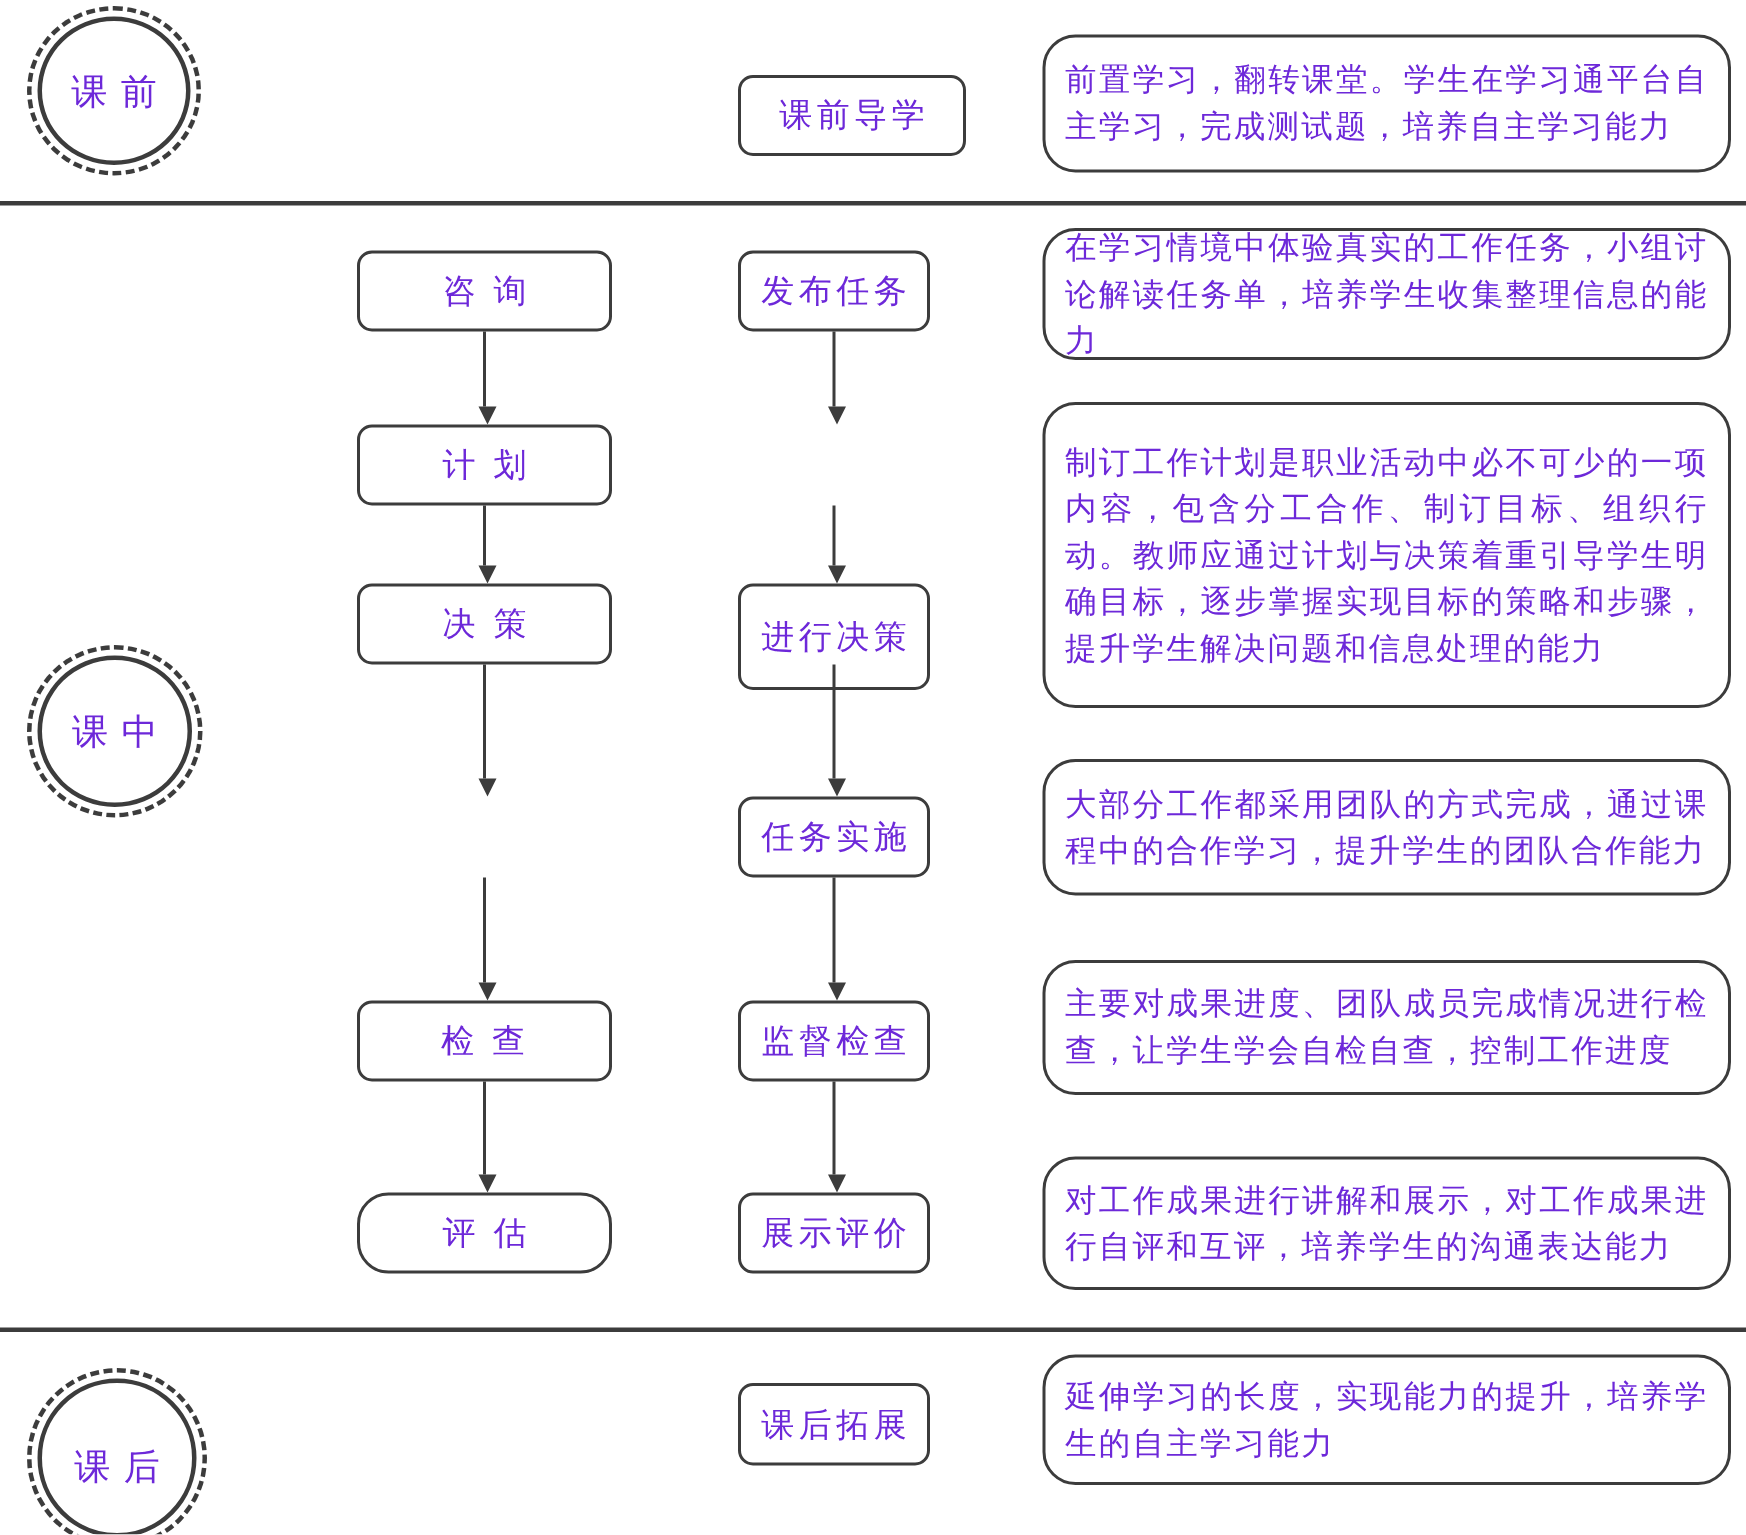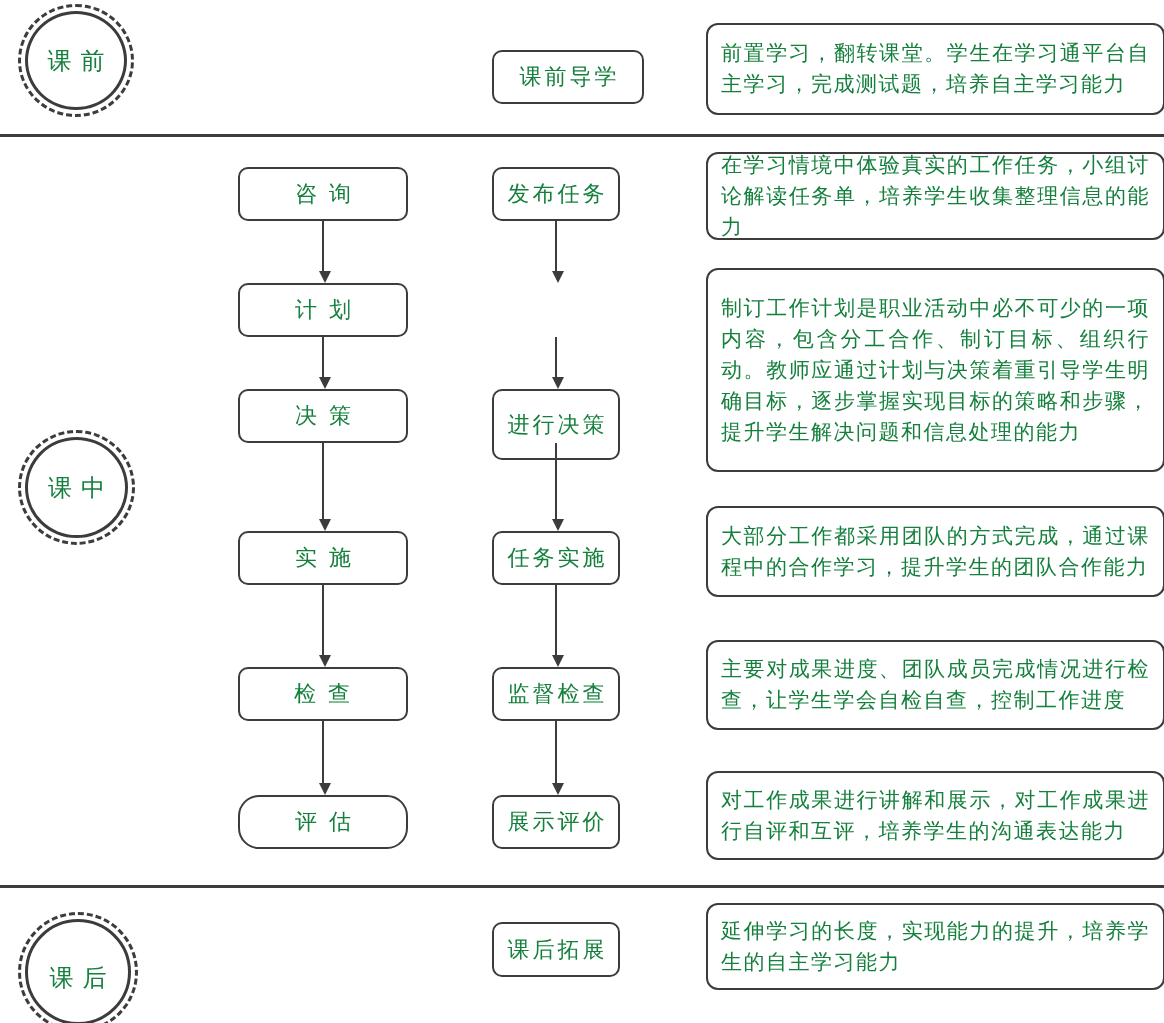--- a/index.html
+++ b/index.html
@@ -3,21 +3,21 @@
 <meta charset="utf-8">
 <style>
   html, body { margin: 0; padding: 0; background: #ffffff; }
   .canvas {
     position: relative;
     width: 1164px;
     height: 1023px;
     background: #ffffff;
     overflow: hidden;
     font-family: "DejaVu Serif", "Liberation Serif", serif;
-    color: #15803d;
+    color: #6d28d9;
   }
 
   
   .phase-circle {
     position: absolute;
     border: 3px dashed #3c3c3c;
     border-radius: 50%;
     box-sizing: border-box;
   }
   .phase-inner {
@@ -55,31 +55,30 @@
     font-size: 22px;
     background: #ffffff;
   }
   .step-box.wide  { letter-spacing: 12px; padding-left: 12px; }
   .step-box.four  { letter-spacing: 3px;  padding-left: 3px; }
 
   
   .desc-box {
     position: absolute;
     border: 2.5px solid #3c3c3c;
-    border-radius: 12px;
+    border-radius: 22px;
     box-sizing: border-box;
     display: flex;
     align-items: center;
     padding: 8px 13px;
     font-size: 21px;
     line-height: 31px;
     letter-spacing: 1.5px;
     text-align: justify;
     background: #ffffff;
-    margin-left: 11px;
   }
 
   
   .arrow {
     position: absolute;
     width: 0;
     border-left: 2.5px solid #3c3c3c;
   }
   .arrow::after {
     content: "";
@@ -109,21 +108,20 @@
 
   <div class="divider" style="top:134px;"></div>
 
   <div class="phase-circle" style="left:18px; top:430px; width:117px; height:115px;">
     <div class="phase-inner">课中</div>
   </div>
 
   <div class="step-box wide" style="left:238px; top:167px; width:170px; height:54px;">咨询</div>
   <div class="step-box wide" style="left:238px; top:283px; width:170px; height:54px;">计划</div>
   <div class="step-box wide" style="left:238px; top:389px; width:170px; height:54px;">决策</div>
-  <div class="step-box wide" style="left:238px; top:531px; width:170px; height:54px;">实施</div>
   <div class="step-box wide" style="left:238px; top:667px; width:170px; height:54px;padding-left:10px;">检查</div>
   <div class="step-box wide" style="left:238px; top:795px; width:170px; height:54px;border-radius:21px;">评估</div>
 
   <div class="arrow" style="left:322px; top:221px; height:50px;"></div>
   <div class="arrow" style="left:322px; top:337px; height:40px;"></div>
   <div class="arrow" style="left:322px; top:443px; height:76px;"></div>
   <div class="arrow" style="left:322px; top:585px; height:70px;"></div>
   <div class="arrow" style="left:322px; top:721px; height:62px;"></div>
 
   <div class="step-box four" style="left:492px; top:167px; width:128px; height:54px;">发布任务</div>

